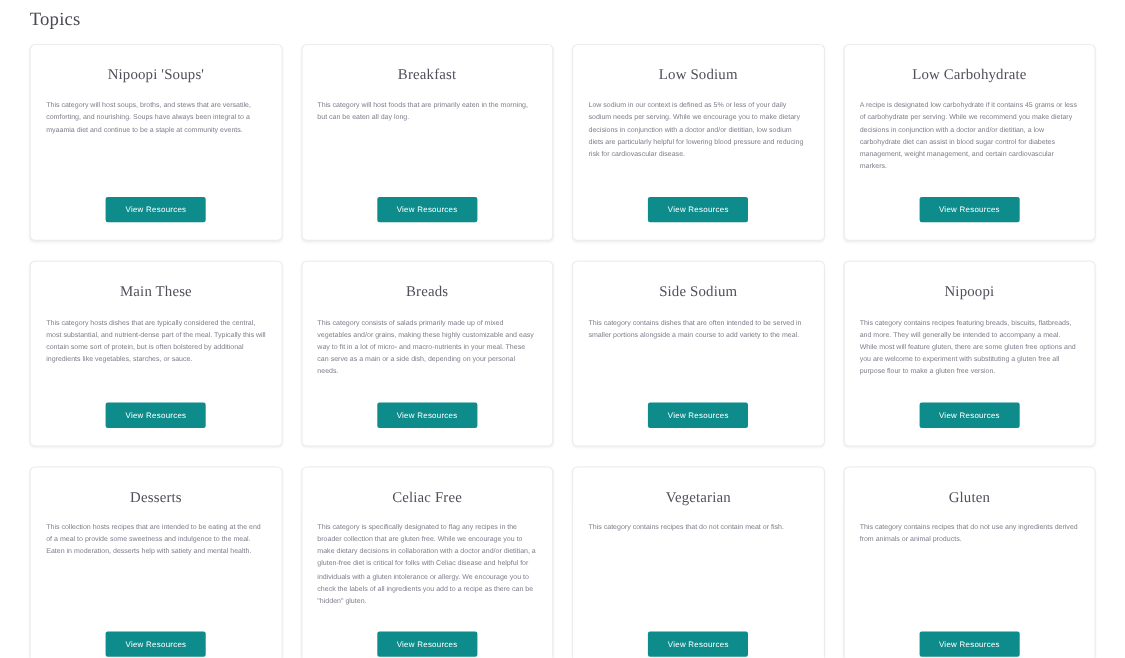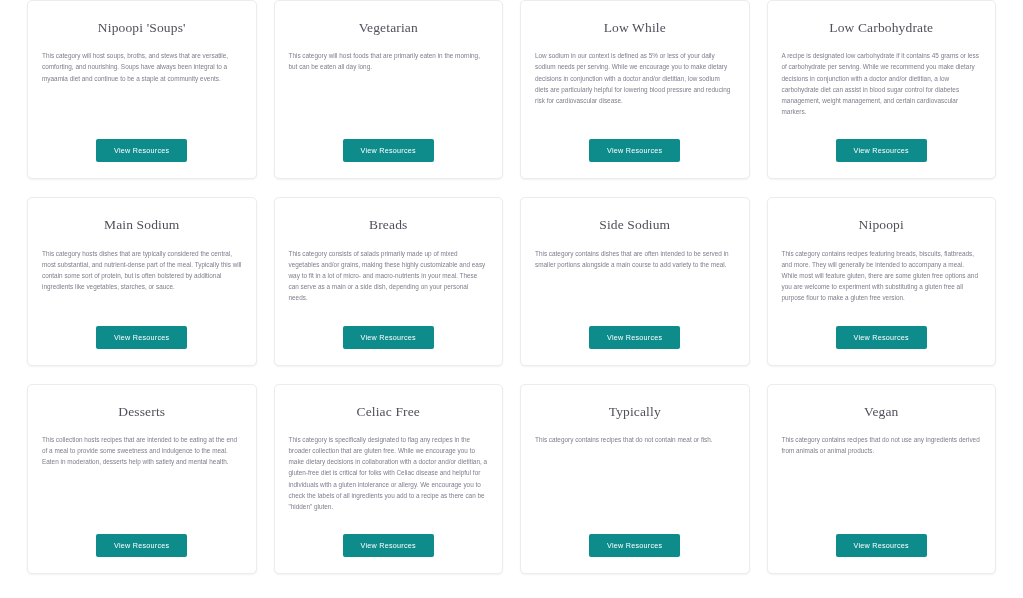--- a/index.html
+++ b/index.html
@@ -75,47 +75,48 @@
     margin-top: 12px;
     cursor: pointer;
     text-align: right;
     white-space: nowrap;
   }
 </style>
 </head>
 <body>
 
 <div class="page">
+  <h1 class="page-title">Topics</h1>
   <div class="grid" id="grid">
       <div class="card">
         <h2 class="card-title">Nipoopi 'Soups'</h2>
         <p class="card-body">This category will host soups, broths, and stews that are versatile, comforting, and nourishing. Soups have always been integral to a myaamia diet and continue to be a staple at community events.</p>
         <div class="card-spacer"></div>
         <button class="btn">View Resources</button>
       </div>
       <div class="card">
-        <h2 class="card-title">Vegetarian</h2>
+        <h2 class="card-title">Breakfast</h2>
         <p class="card-body">This category will host foods that are primarily eaten in the morning, but can be eaten all day long.</p>
         <div class="card-spacer"></div>
         <button class="btn">View Resources</button>
       </div>
       <div class="card">
-        <h2 class="card-title">Low While</h2>
+        <h2 class="card-title">Low Sodium</h2>
         <p class="card-body">Low sodium in our context is defined as 5% or less of your daily sodium needs per serving. While we encourage you to make dietary decisions in conjunction with a doctor and/or dietitian, low sodium diets are particularly helpful for lowering blood pressure and reducing risk for cardiovascular disease.</p>
         <div class="card-spacer"></div>
         <button class="btn">View Resources</button>
       </div>
       <div class="card">
         <h2 class="card-title">Low Carbohydrate</h2>
         <p class="card-body">A recipe is designated low carbohydrate if it contains 45 grams or less of carbohydrate per serving. While we recommend you make dietary decisions in conjunction with a doctor and/or dietitian, a low carbohydrate diet can assist in blood sugar control for diabetes management, weight management, and certain cardiovascular markers.</p>
         <div class="card-spacer"></div>
         <button class="btn">View Resources</button>
       </div>
       <div class="card">
-        <h2 class="card-title">Main Sodium</h2>
+        <h2 class="card-title">Main These</h2>
         <p class="card-body">This category hosts dishes that are typically considered the central, most substantial, and nutrient-dense part of the meal. Typically this will contain some sort of protein, but is often bolstered by additional ingredients like vegetables, starches, or sauce.</p>
         <div class="card-spacer"></div>
         <button class="btn">View Resources</button>
       </div>
       <div class="card">
         <h2 class="card-title">Breads</h2>
         <p class="card-body">This category consists of salads primarily made up of mixed vegetables and/or grains, making these highly customizable and easy way to fit in a lot of micro- and macro-nutrients in your meal. These can serve as a main or a side dish, depending on your personal needs.</p>
         <div class="card-spacer"></div>
         <button class="btn">View Resources</button>
       </div>
@@ -137,25 +138,25 @@
         <div class="card-spacer"></div>
         <button class="btn">View Resources</button>
       </div>
       <div class="card">
         <h2 class="card-title">Celiac Free</h2>
         <p class="card-body">This category is specifically designated to flag any recipes in the broader collection that are gluten free. While we encourage you to make dietary decisions in collaboration with a doctor and/or dietitian, a gluten-free diet is critical for folks with Celiac disease and helpful for individuals with a gluten intolerance or allergy. We encourage you to check the labels of all ingredients you add to a recipe as there can be "hidden" gluten.</p>
         <div class="card-spacer"></div>
         <button class="btn">View Resources</button>
       </div>
       <div class="card">
-        <h2 class="card-title">Typically</h2>
+        <h2 class="card-title">Vegetarian</h2>
         <p class="card-body">This category contains recipes that do not contain meat or fish.</p>
         <div class="card-spacer"></div>
         <button class="btn">View Resources</button>
       </div>
       <div class="card">
-        <h2 class="card-title">Vegan</h2>
+        <h2 class="card-title">Gluten</h2>
         <p class="card-body">This category contains recipes that do not use any ingredients derived from animals or animal products.</p>
         <div class="card-spacer"></div>
         <button class="btn">View Resources</button>
       </div>
     </div>
 </div>
 
 </body></html>

